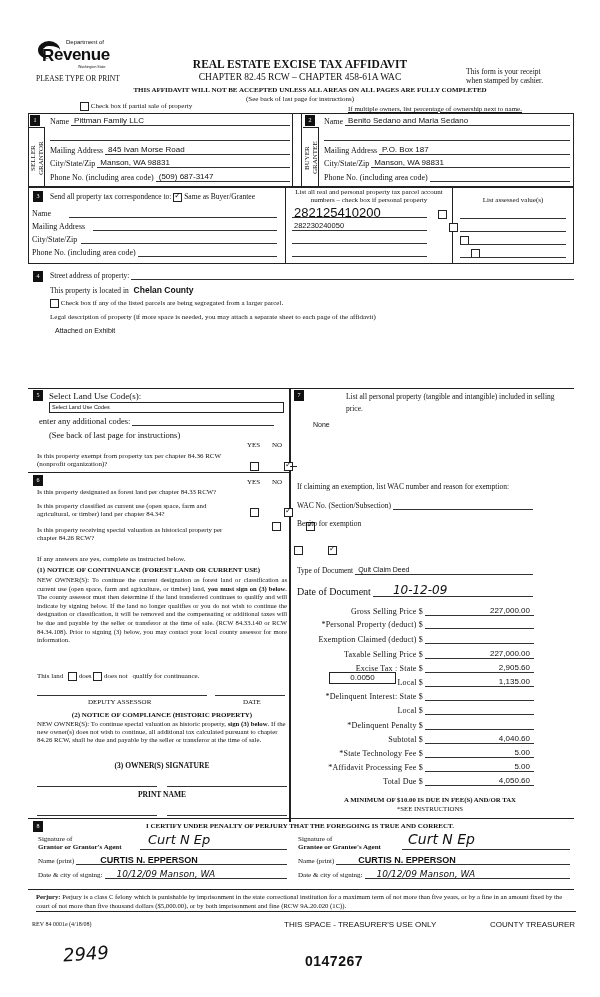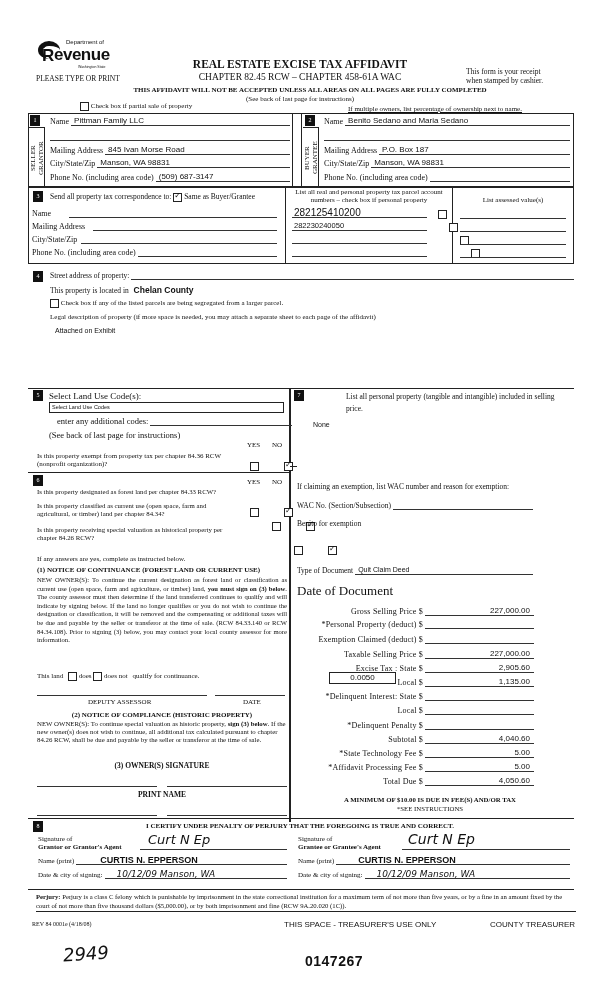--- a/index.html
+++ b/index.html
@@ -119,21 +119,21 @@
 <div class="row" style="left:32px;top:234px;width:245px;">
   <span class="lbl">City/State/Zip</span>
   <span class="val" style="margin-left:4px;"></span>
 </div>
 <div class="row" style="left:32px;top:247px;width:245px;">
   <span class="lbl">Phone No. (including area code)</span>
   <span class="val"></span>
 </div>
 <div class="abs center" style="left:288px;top:188px;width:162px;font-size:7px;line-height:8px;">List all real and personal property tax parcel account numbers – check box if personal property</div>
 <div class="abs center" style="left:455px;top:196px;width:116px;font-size:7px;">List assessed value(s)</div>
-<div id="parcel-rows"><div class="abs uline fill" style="left:292px;top:208px;width:135px;height:10px;font-size:10px;line-height:10px;padding-left:2px;">282125410200</div>
+<div id="parcel-rows"><div class="abs uline fill" style="left:292px;top:208px;width:135px;height:10px;font-size:13px;line-height:10px;padding-left:2px;">282125410200</div>
        <span class="cb abs" style="left:438px;top:209px;"></span>
        <div class="abs uline fill" style="left:460px;top:208px;width:106px;height:11px;"></div><div class="abs uline fill" style="left:292px;top:221px;width:135px;height:10px;font-size:7.5px;line-height:10px;padding-left:2px;">282230240050</div>
        <span class="cb abs" style="left:438px;top:222px;"></span>
        <div class="abs uline fill" style="left:460px;top:221px;width:106px;height:11px;"></div><div class="abs uline fill" style="left:292px;top:234px;width:135px;height:10px;font-size:7.5px;line-height:10px;padding-left:2px;"></div>
        <span class="cb abs" style="left:438px;top:235px;"></span>
        <div class="abs uline fill" style="left:460px;top:234px;width:106px;height:11px;"></div><div class="abs uline fill" style="left:292px;top:247px;width:135px;height:10px;font-size:7.5px;line-height:10px;padding-left:2px;"></div>
        <span class="cb abs" style="left:438px;top:248px;"></span>
        <div class="abs uline fill" style="left:460px;top:247px;width:106px;height:11px;"></div></div>
 
 
@@ -152,21 +152,21 @@
 </div>
 <div class="abs" style="left:50px;top:313px;font-size:7px;">Legal description of property (if more space is needed, you may attach a separate sheet to each page of the affidavit)</div>
 <div class="abs fill" style="left:55px;top:327px;font-size:7px;">Attached on Exhibit</div>
 
 
 <div class="abs" style="left:28px;top:388px;width:262px;height:434px;border-top:1px solid #222;border-right:1px solid #222;"></div>
 <div class="abs" style="left:290px;top:388px;width:284px;height:434px;border-top:1px solid #222;border-left:1px solid #222;"></div>
 <div class="num-badge" style="left:33px;top:390px;">5</div>
 <div class="abs" style="left:49px;top:391px;font-size:9px;">Select Land Use Code(s):</div>
 <div class="abs box sans" style="left:49px;top:402px;width:235px;height:11px;font-size:5.5px;padding-left:2px;line-height:9px;">Select Land Use Codes</div>
-<div class="row" style="left:57px;top:416px;width:235px;">
+<div class="row" style="left:39px;top:416px;width:235px;">
   <span class="lbl" style="font-size:8.5px;">enter any additional codes:</span>
   <span class="val"></span>
 </div>
 <div class="abs" style="left:49px;top:430px;font-size:8.5px;">(See back of last page for instructions)</div>
 <div class="abs" style="left:247px;top:441px;font-size:7px;">YES</div>
 <div class="abs" style="left:272px;top:441px;font-size:7px;">NO</div>
 <div class="abs" style="left:37px;top:452px;width:200px;font-size:7px;line-height:8px;">Is this property exempt from property tax per chapter 84.36 RCW (nonprofit organization)?</div>
 <span class="cb abs" id="cb-ex-yes" style="left:250px;top:452px;"></span>
 <span class="cb abs checked" id="cb-ex-no" style="left:273px;top:452px;"></span>
 
@@ -222,21 +222,22 @@
   <span class="val fill"></span>
 </div>
 <div class="abs" style="left:297px;top:519px;font-size:7.5px;">Benito for exemption</div>
 
 
 <div class="row" style="left:297px;top:565px;width:236px;">
   <span class="lbl" style="font-size:7.5px;">Type of Document</span>
   <span class="val fill" style="font-size:7px;">Quit Claim Deed</span>
 </div>
 <div class="row" style="left:297px;top:583px;width:236px;">
-  <span class="lbl" style="font-size:13px;">Date of Document</span>
+  <span class="lbl" style="font-size:10px;">Date of Document</span>
+  <span class="val hand" style="font-size:12px;padding-left:20px;height:14px;line-height:14px;">10-12-09</span>
 </div>
 
 <div id="amount-rows">
     <div class="amt-row" style="top:604px;">
          <span class="lbl">Gross Selling Price  $</span>
          <span class="val">227,000.00</span>
        </div>
     <div class="amt-row" style="top:617px;">
          <span class="lbl">*Personal Property (deduct)  $</span>
          <span class="val"></span>

